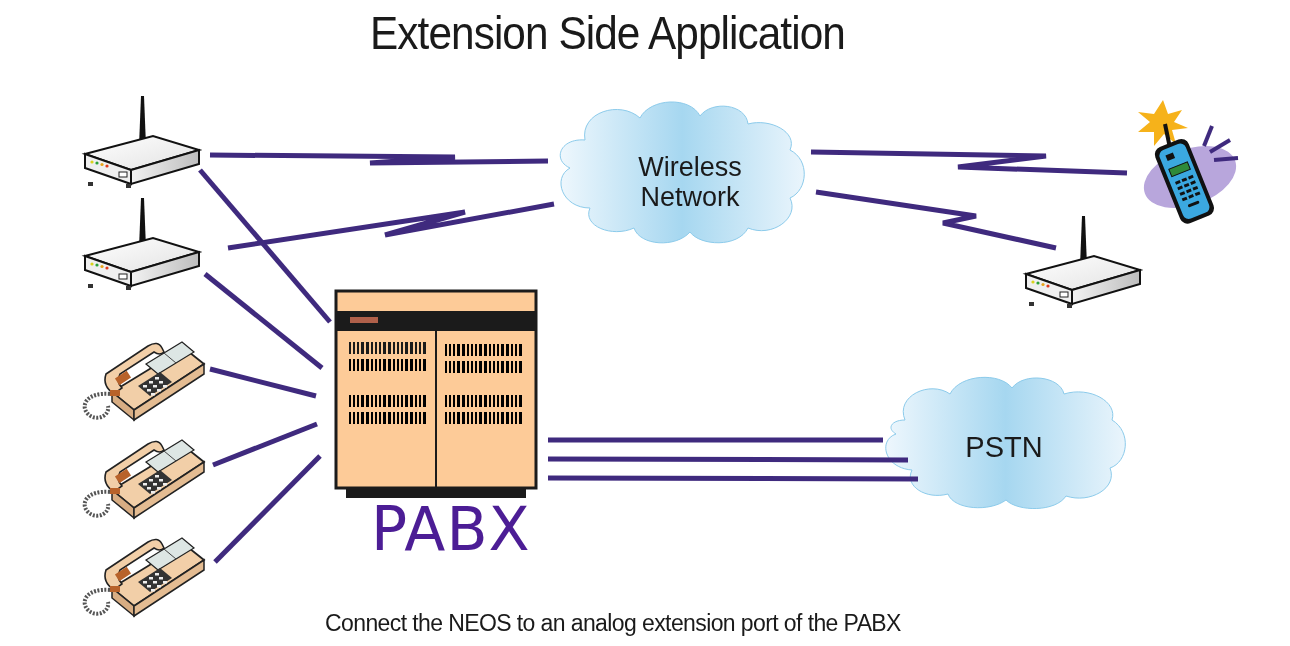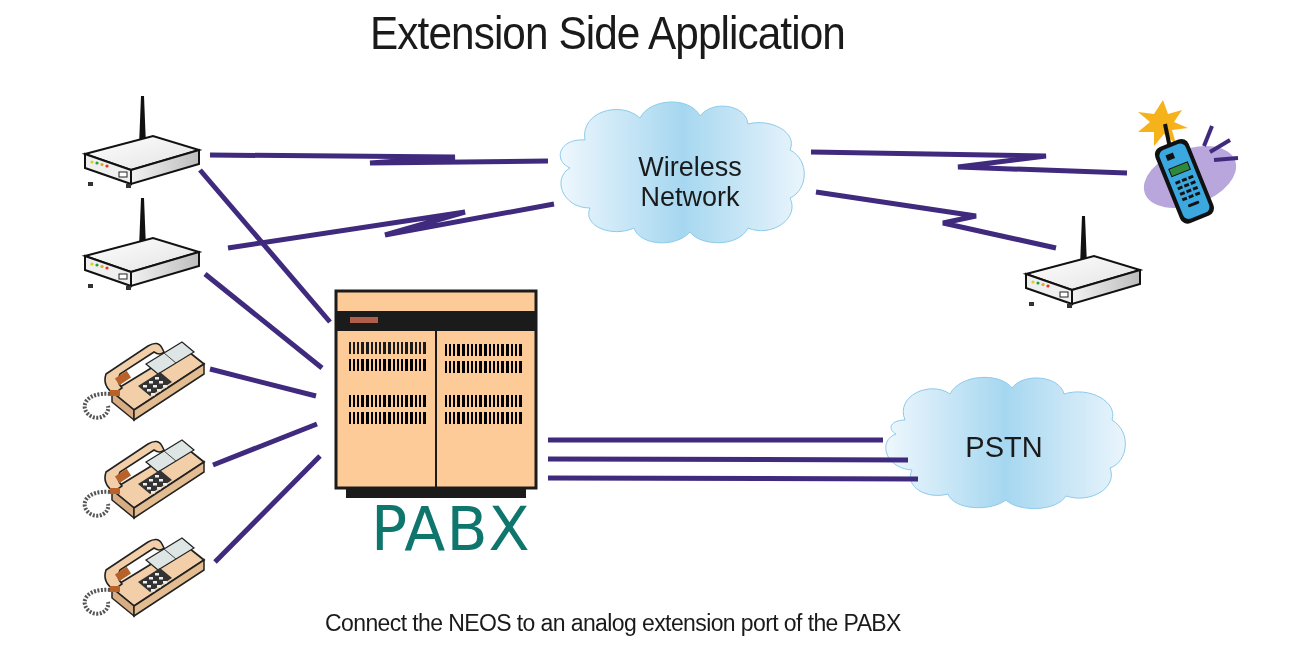--- a/index.html
+++ b/index.html
@@ -1,21 +1,21 @@
 <!DOCTYPE html>
 <html><head>
 <meta charset="utf-8">
 <style>
   html, body { margin:0; padding:0; background:#ffffff; }
   body { width:1290px; height:646px; position:relative; overflow:hidden; font-family:"Liberation Sans", sans-serif; }
   #stage { position:absolute; left:0; top:0; width:1073px; height:646px;padding-left:44px; }
   .title { position:absolute; left:0; width:1215px; top:6px; text-align:center; font-size:46px; color:#1a1a1a; letter-spacing:-1px; transform:scaleX(0.92); transform-origin:607px 0; }
   .label-cloud { font-family:"Liberation Sans", sans-serif; fill:#1a1a1a; }
   .caption { position:absolute; left:325px; top:610px; font-size:23px; color:#1a1a1a; letter-spacing:-0.6px; }
-  .pabx-label { position:absolute; left:371px; top:494px; font-size:60px; color:#0f766e; font-family:"DejaVu Sans", sans-serif; letter-spacing:1px; }
+  .pabx-label { position:absolute; left:371px; top:494px; font-size:60px; color:#4c1d95; font-family:"DejaVu Sans", sans-serif; letter-spacing:1px; }
 </style>
 </head>
 <body>
 
 <div id="stage">
   <div class="title">Extension Side Application</div>
 
   <svg width="1290" height="646" viewBox="0 0 1290 646" style="position:absolute;left:0;top:0">
     <defs>
       <linearGradient id="cloudGrad" x1="0" y1="0" x2="1" y2="0">

